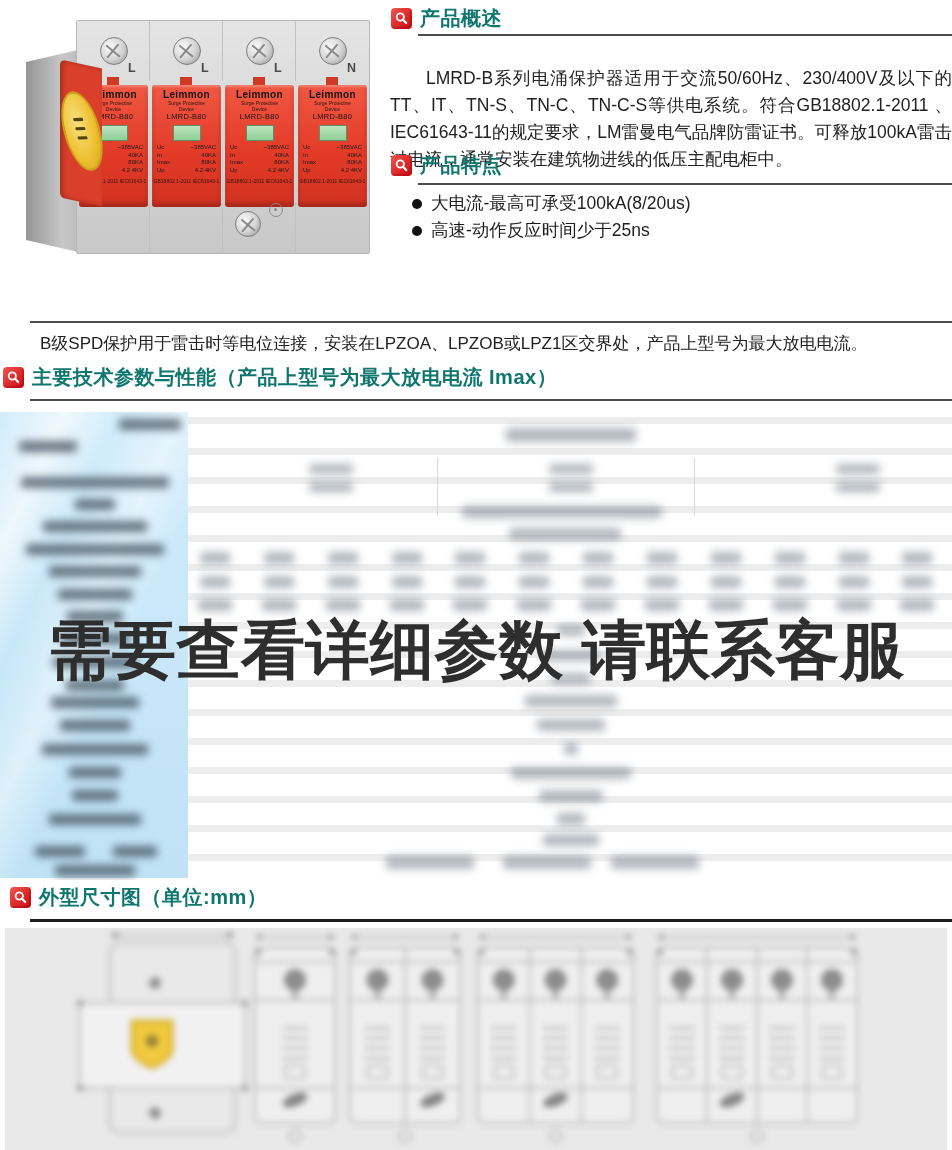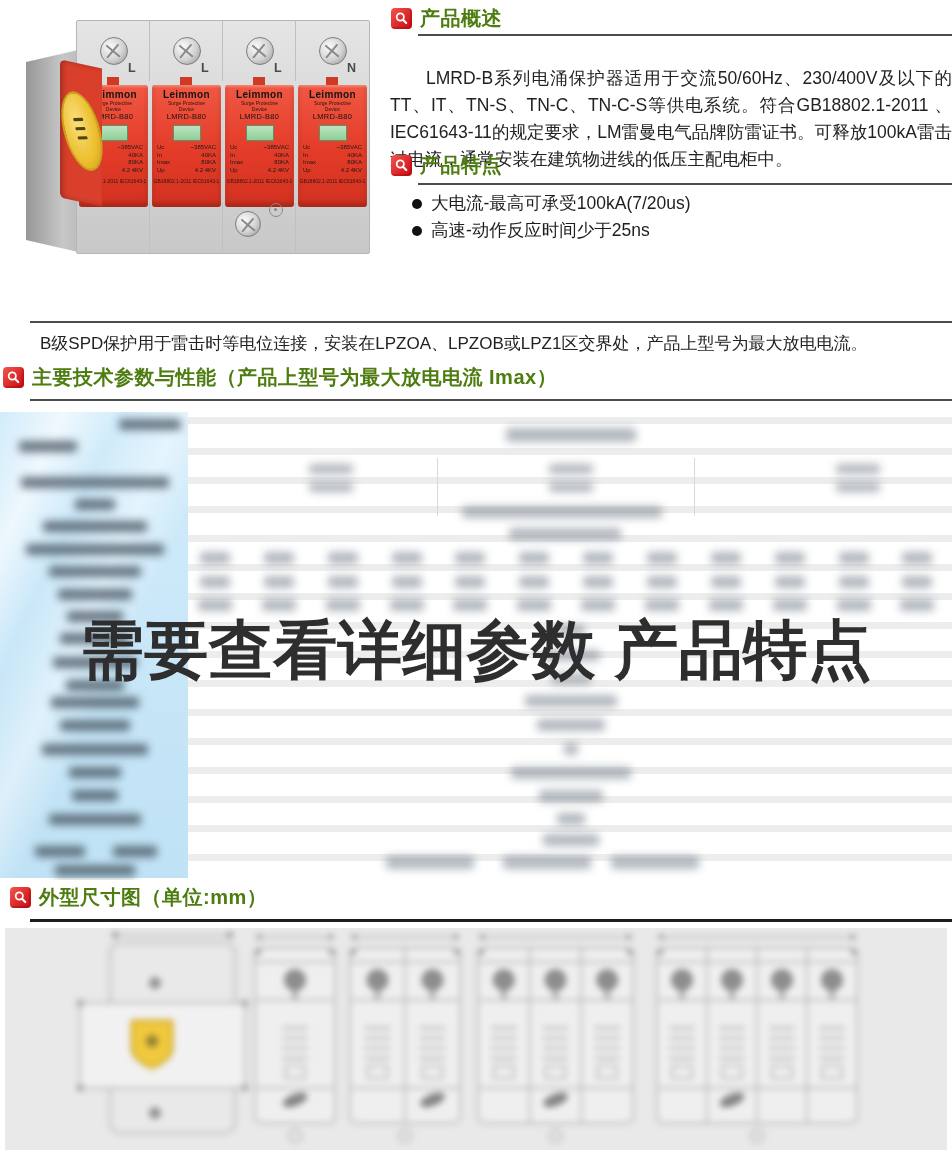--- a/index.html
+++ b/index.html
@@ -4,21 +4,21 @@
 <style>
   html,body{margin:0;padding:0;background:#fff;}
   #page{position:relative;width:952px;height:1150px;background:#fff;overflow:hidden;
         font-family:"Liberation Sans","DejaVu Sans",sans-serif;color:#262626;}
 
   
   .sec-head{position:absolute;display:flex;align-items:center;gap:8px;}
   .sec-ico{width:21px;height:21px;border-radius:4px;flex:0 0 21px;
            background:linear-gradient(135deg,#f0564e 0%,#d2171c 80%);
            box-shadow:inset -2px -2px 0 rgba(140,0,0,.28);display:flex;align-items:center;justify-content:center;}
-  .sec-title{color:#4d7c0f;font-size:20px;font-weight:700;letter-spacing:.5px;white-space:nowrap;}
+  .sec-title{color:#0f766e;font-size:20px;font-weight:700;letter-spacing:.5px;white-space:nowrap;}
   .rule{position:absolute;height:2px;background:#4c4c4c;}
   .rule.dark{height:3px;background:#1d1d1d;}
 
   
   .para{position:absolute;font-size:17.5px;line-height:27px;color:#222;text-align:justify;}
   .para.indent{text-indent:36px;margin-top:24px;}
   .feat-list{position:absolute;margin:0;padding:0;list-style:none;}
   .feat-item{display:flex;align-items:flex-start;height:27px;font-size:17.5px;line-height:27px;white-space:nowrap;color:#1d1d1d;}
   .bullet{width:10px;height:10px;border-radius:50%;background:#111;margin:9px 9px 0 0;flex:0 0 10px;}
 
@@ -242,21 +242,21 @@
           <circle cx="6.3" cy="6" r="3.6" fill="none" stroke="#fff" stroke-width="1.8"></circle>
           <line x1="9" y1="8.8" x2="12.2" y2="12" stroke="#fff" stroke-width="2.2" stroke-linecap="round"></line>
         </svg>
     </span>
     <span class="sec-title">产品特点</span>
   </div>
   <div class="rule" style="left:418px;top:183px;width:534px"></div>
   <ul class="feat-list" id="feat-list" style="left:412px;top:190px;width:540px">
       <li class="feat-item">
         <span class="bullet"></span>
-        <span>大电流-最高可承受100kA(7/20us)</span>
+        <span>大电流-最高可承受100kA(8/20us)</span>
       </li>
       <li class="feat-item">
         <span class="bullet"></span>
         <span>高速-动作反应时间少于25ns</span>
       </li>
     </ul>
 
   <div class="rule" style="left:30px;top:321px;width:922px"></div>
   <div class="para" style="left:8px;top:330px;width:944px;text-indent:32px;white-space:nowrap;font-size:17px">B级SPD保护用于雷击时等电位连接，安装在LPZOA、LPZOB或LPZ1区交界处，产品上型号为最大放电电流。</div>
 
@@ -350,21 +350,21 @@
         <div class="blob val" style="left: 537px; top: 307px; width: 68px; height: 12px;"></div>
         <div class="blob val" style="left: 564px; top: 331px; width: 14px; height: 12px;"></div>
         <div class="blob val" style="left: 511px; top: 355px; width: 120px; height: 12px;"></div>
         <div class="blob val" style="left: 539px; top: 378px; width: 64px; height: 12px;"></div>
         <div class="blob val" style="left: 557px; top: 401px; width: 28px; height: 12px;"></div>
         <div class="blob val" style="left: 543px; top: 422px; width: 56px; height: 12px;"></div>
         <div class="blob val" style="left: 386px; top: 444px; width: 88px; height: 13px;"></div>
         <div class="blob val" style="left: 503px; top: 444px; width: 88px; height: 13px;"></div>
         <div class="blob val" style="left: 611px; top: 444px; width: 88px; height: 13px;"></div>
       </div>
-    <div class="tbl-overlay">需要查看详细参数 产品特点</div>
+    <div class="tbl-overlay">需要查看详细参数 请联系客服</div>
   </div>
 
   <div class="sec-head" style="left:10px;top:884px">
     <span class="sec-ico">
       <svg width="15" height="15" viewBox="0 0 15 15">
           <circle cx="6.3" cy="6" r="3.6" fill="none" stroke="#fff" stroke-width="1.8"></circle>
           <line x1="9" y1="8.8" x2="12.2" y2="12" stroke="#fff" stroke-width="2.2" stroke-linecap="round"></line>
         </svg>
     </span>
     <span class="sec-title">外型尺寸图（单位:mm）</span>

